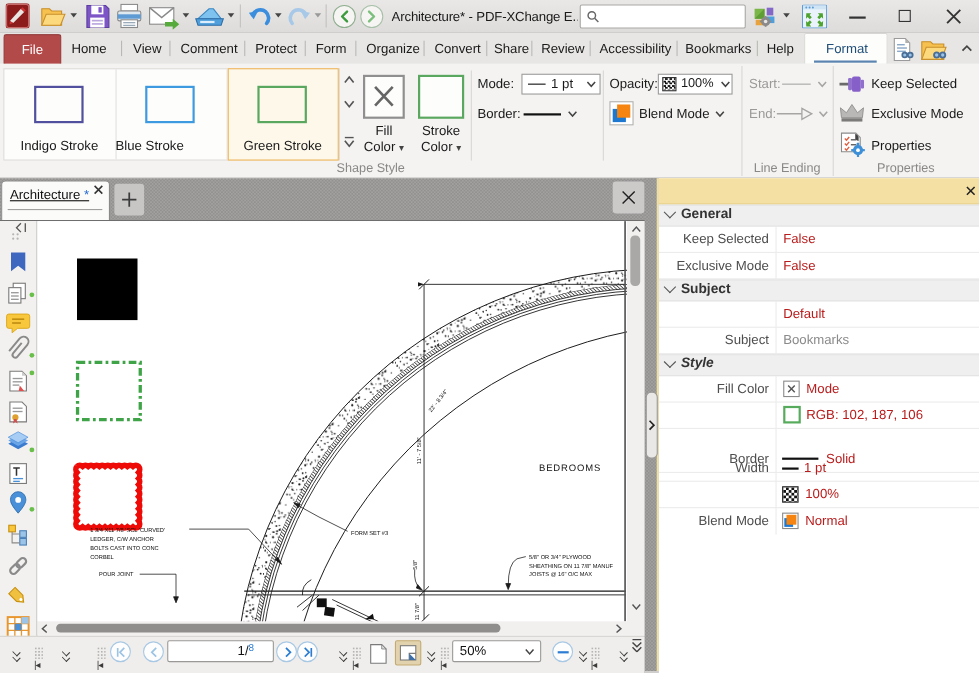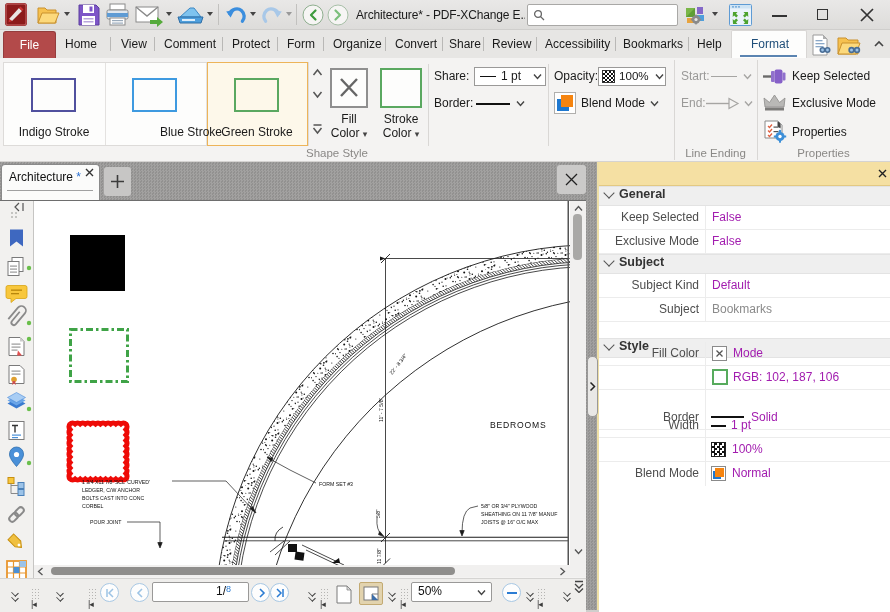--- a/index.html
+++ b/index.html
@@ -22,21 +22,21 @@
   .rsep{position:absolute;width:1px;background:#d9d7d5;}
   .glabel{position:absolute;top:147px;font-size:11.5px;color:#8a8886;}
   .rtext{font-size:12px;color:#1a1a1a;}
   
   .hatch{background:repeating-conic-gradient(#a2a1a0 0% 25%,#929190 0% 50%);background-size:3px 3px;}
   
   #panel{left:599px;top:162px;width:291px;height:450px;background:#fff;}
   .prow{position:absolute;left:0;width:291px;height:24px;border-bottom:1px solid #ececec;box-sizing:border-box;}
   .plabel{position:absolute;left:0;top:0;width:100px;height:23px;line-height:23px;text-align:right;
           font-size:12px;color:#4d4d4d;}
-  .pval{position:absolute;left:113px;top:0;height:23px;line-height:23px;font-size:12px;color:#a21caf;}
+  .pval{position:absolute;left:113px;top:0;height:23px;line-height:23px;font-size:12px;color:#b91c1c;}
   .pband{position:absolute;left:0;width:291px;height:20px;background:#efefef;border-top:1px solid #e3e3e3;
          border-bottom:1px solid #e3e3e3;box-sizing:border-box;font-size:12.5px;font-weight:bold;color:#333;}
   .chev{display:inline-block;width:7px;height:7px;border-left:1.6px solid #555;border-bottom:1.6px solid #555;
         transform:rotate(-45deg);margin:0 6px 1px 6px;}
   
   #status{left:0;top:578px;width:587px;height:34px;background:#efeeec;border-top:1px solid #d5d4d2;box-sizing:border-box;}
   .cbtn{position:absolute;width:19px;height:19px;border:1px solid #a8c8e4;border-radius:50%;box-sizing:border-box;background:#fdfdfd;}
   .grip{position:absolute;width:8px;height:11px;
     background-image:radial-gradient(#b5b4b2 34%,transparent 36%);background-size:3px 3px;}
   .dchev{position:absolute;width:9px;height:10px;}
@@ -219,21 +219,21 @@
 <div class="abs" id="ribbon"></div>
 
 <div class="abs" style="left:3px;top:62px;width:306px;height:84px;background:#fdfdfc;border:1px solid #dddbd9;box-sizing:border-box;"></div>
 <div class="abs" style="left:105px;top:63px;width:1px;height:82px;background:#e4e2e0;"></div>
 <div class="abs" style="left:206px;top:63px;width:1px;height:82px;background:#e4e2e0;"></div>
 <div class="abs" style="left:207px;top:62px;width:101px;height:84px;background:#fdf8ea;border:1.5px solid #edb459;box-sizing:border-box;"></div>
 <div class="abs" style="left:31px;top:78px;width:45px;height:34px;border:2px solid #50509e;box-sizing:border-box;"></div>
 <div class="abs" style="left:132px;top:78px;width:45px;height:34px;border:2px solid #3e9ae0;box-sizing:border-box;"></div>
 <div class="abs" style="left:234px;top:78px;width:45px;height:34px;border:2px solid #5aa860;box-sizing:border-box;"></div>
 <div class="abs rtext" style="left:3px;top:125px;width:102px;text-align:center;">Indigo Stroke</div>
-<div class="abs rtext" style="left:120px;top:125px;width:102px;text-align:right;">Blue Stroke</div>
+<div class="abs rtext" style="left:105px;top:125px;width:102px;text-align:left;">Blue Stroke</div>
 <div class="abs rtext" style="left:206px;top:125px;width:102px;text-align:center;">Green Stroke</div>
 
 <svg class="abs" style="left:312px;top:68px;width:11px;height:9px" viewBox="0 0 11 9">
     <path d="M1.5 7 L5.5 2 L9.5 7" fill="none" stroke="#555" stroke-width="1.5"></path>
   </svg>
 <svg class="abs" style="left:312px;top:90px;width:11px;height:9px" viewBox="0 0 11 9">
     <path d="M1.5 2 L5.5 7 L9.5 2" fill="none" stroke="#555" stroke-width="1.5"></path>
   </svg>
 <svg class="abs" style="left:312px;top:124px;width:11px;height:12px" viewBox="0 0 11 12">
     <path d="M1.5 1 h8 M1.5 4 L5.5 9 L9.5 4" fill="none" stroke="#555" stroke-width="1.5"></path>
@@ -241,21 +241,21 @@
 
 <div class="abs" style="left:330px;top:68px;width:38px;height:40px;border:2px solid #8f8f8f;box-sizing:border-box;background:#fdfdfc;"></div>
 <svg class="abs" style="left:339px;top:77px;width:20px;height:21px" viewBox="0 0 20 21">
     <path d="M2 2 L18 19 M18 2 L2 19" stroke="#666" stroke-width="2.4"></path>
   </svg>
 <div class="abs rtext" style="left:322px;top:112px;width:54px;text-align:center;">Fill<br>Color <span style="font-size:9px;color:#444;">▾</span></div>
 <div class="abs" style="left:380px;top:68px;width:42px;height:40px;border:2px solid #5aa860;box-sizing:border-box;background:#fdfdfc;"></div>
 <div class="abs rtext" style="left:374px;top:112px;width:54px;text-align:center;">Stroke<br>Color <span style="font-size:9px;color:#444;">▾</span></div>
 <div class="rsep" style="left:428px;top:64px;height:82px;"></div>
 
-<div class="abs rtext" style="left:434px;top:69px;">Share:</div>
+<div class="abs rtext" style="left:434px;top:69px;">Mode:</div>
 <div class="abs" style="left:474px;top:67px;width:72px;height:19px;background:#fff;border:1px solid #9a9998;box-sizing:border-box;"></div>
 <div class="abs" style="left:480px;top:76px;width:16px;height:1.4px;background:#111;"></div>
 <div class="abs rtext" style="left:501px;top:69px;">1 pt</div>
 <svg class="abs" style="left:533px;top:73px;width:9px;height:7px" viewBox="0 0 9 7">
     <path d="M1 1.5 L4.5 5.5 L8 1.5" fill="none" stroke="#444" stroke-width="1.4"></path>
   </svg>
 <div class="abs rtext" style="left:434px;top:96px;">Border:</div>
 <div class="abs" style="left:476px;top:103px;width:34px;height:1.6px;background:#111;"></div>
 <svg class="abs" style="left:516px;top:100px;width:9px;height:7px" viewBox="0 0 9 7">
     <path d="M1 1.5 L4.5 5.5 L8 1.5" fill="none" stroke="#444" stroke-width="1.4"></path>
@@ -325,21 +325,21 @@
   </g>
 </svg>
 <div class="abs rtext" style="left:792px;top:125px;">Properties</div>
 
 <div class="glabel" style="left:0;width:674px;text-align:center;">Shape Style</div>
 <div class="glabel" style="left:674px;width:83px;text-align:center;">Line Ending</div>
 <div class="glabel" style="left:757px;width:133px;text-align:center;">Properties</div>
 
 <div class="abs hatch" id="tabbar" style="left:0;top:162px;width:599px;height:39px;border-bottom:1px solid #6e6e6e;box-sizing:border-box;"></div>
 <div class="abs" style="left:1px;top:164px;width:99px;height:36px;background:#fbfbfa;border:1px solid #8a8a8a;border-bottom:none;border-radius:4px 4px 0 0;box-sizing:border-box;"></div>
-<div class="abs" style="left:9px;top:170px;font-size:12px;color:#111;">Architecture <span style="color:#2a6fd1;">*</span></div>
+<div class="abs" style="left:9px;top:170px;font-size:12px;color:#111;text-decoration:underline;">Architecture <span style="color:#2a6fd1;">*</span></div>
 <svg class="abs" style="left:85px;top:168px;width:9px;height:9px" viewBox="0 0 9 9">
     <path d="M1 1 L8 8 M8 1 L1 8" stroke="#333" stroke-width="1.4"></path>
   </svg>
 <div class="abs" style="left:7px;top:190px;width:86px;height:1px;background:#a0a0a0;"></div>
 <div class="abs" style="left:104px;top:167px;width:27px;height:29px;background:#c7c6c5;border-radius:3px;"></div>
 <svg class="abs" style="left:110px;top:174px;width:15px;height:15px" viewBox="0 0 15 15">
     <path d="M7.5 1 V14 M1 7.5 H14" stroke="#3c3c3c" stroke-width="1.6"></path>
   </svg>
 <div class="abs" style="left:557px;top:165px;width:29px;height:29px;background:#cbcac9;border-radius:3px;"></div>
 <svg class="abs" style="left:565px;top:173px;width:13px;height:13px" viewBox="0 0 13 13">
@@ -657,28 +657,27 @@
   <div class="prow" style="top:44px;">
       <div class="plabel">Keep Selected</div>
       <div class="pval">False</div>
     </div>
   <div class="prow" style="top:68px;">
       <div class="plabel">Exclusive Mode</div>
       <div class="pval">False</div>
     </div>
   <div class="pband" style="top:92px;"><span class="chev"></span>Subject</div>
   <div class="prow" style="top:112px;">
-      <div class="plabel">Subject Kind</div>
       <div class="pval">Default</div>
     </div>
   <div class="prow" style="top:136px;">
       <div class="plabel">Subject</div>
       <div class="pval" style="color:#8a8a8a;">Bookmarks</div>
     </div>
-  <div class="pband" style="top:176px;"><span class="chev"></span>Style</div>
+  <div class="pband" style="top:160px;font-style:italic;"><span class="chev"></span>Style</div>
   <div class="prow" style="top:180px;">
       <div class="plabel">Fill Color</div>
     <div style="position:absolute;left:113px;top:4px;width:15px;height:15px;border:1px solid #8a8a8a;box-sizing:border-box;background:#fff;"></div>
     <svg style="position:absolute;left:116px;top:7px;width:9px;height:9px" viewBox="0 0 9 9">
         <path d="M1.5 1.5 L7.5 7.5 M7.5 1.5 L1.5 7.5" stroke="#555" stroke-width="1.3"></path>
       </svg>
     <div class="pval" style="left:134px;">Mode</div>
     </div>
   <div class="prow" style="top:204px;">
     <div style="position:absolute;left:113px;top:3px;width:16px;height:16px;border:2px solid #57ab5d;box-sizing:border-box;background:#fff;"></div>

